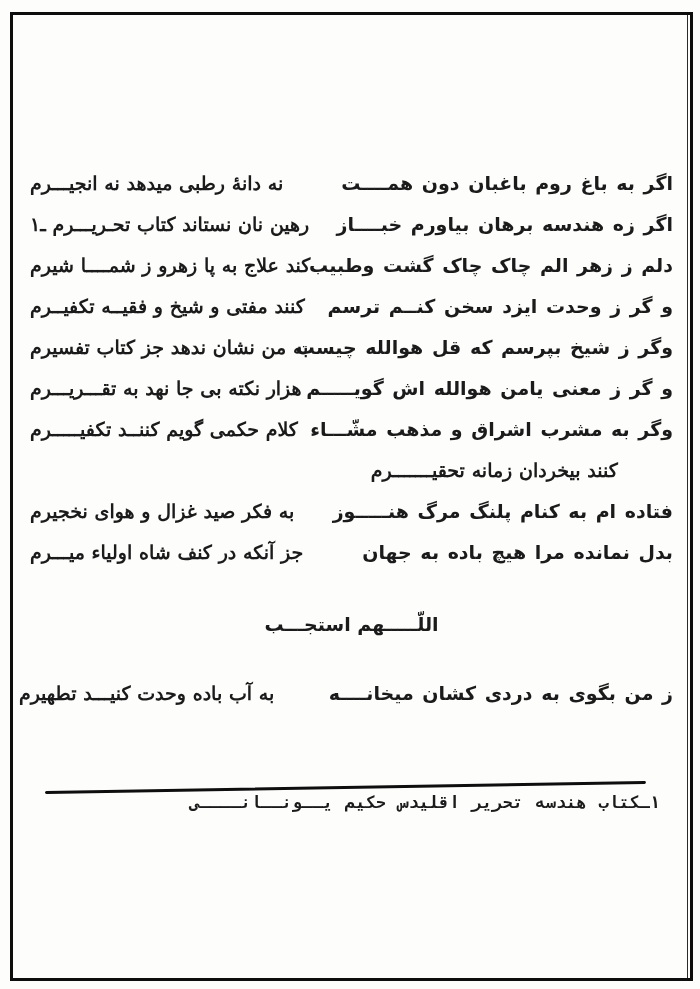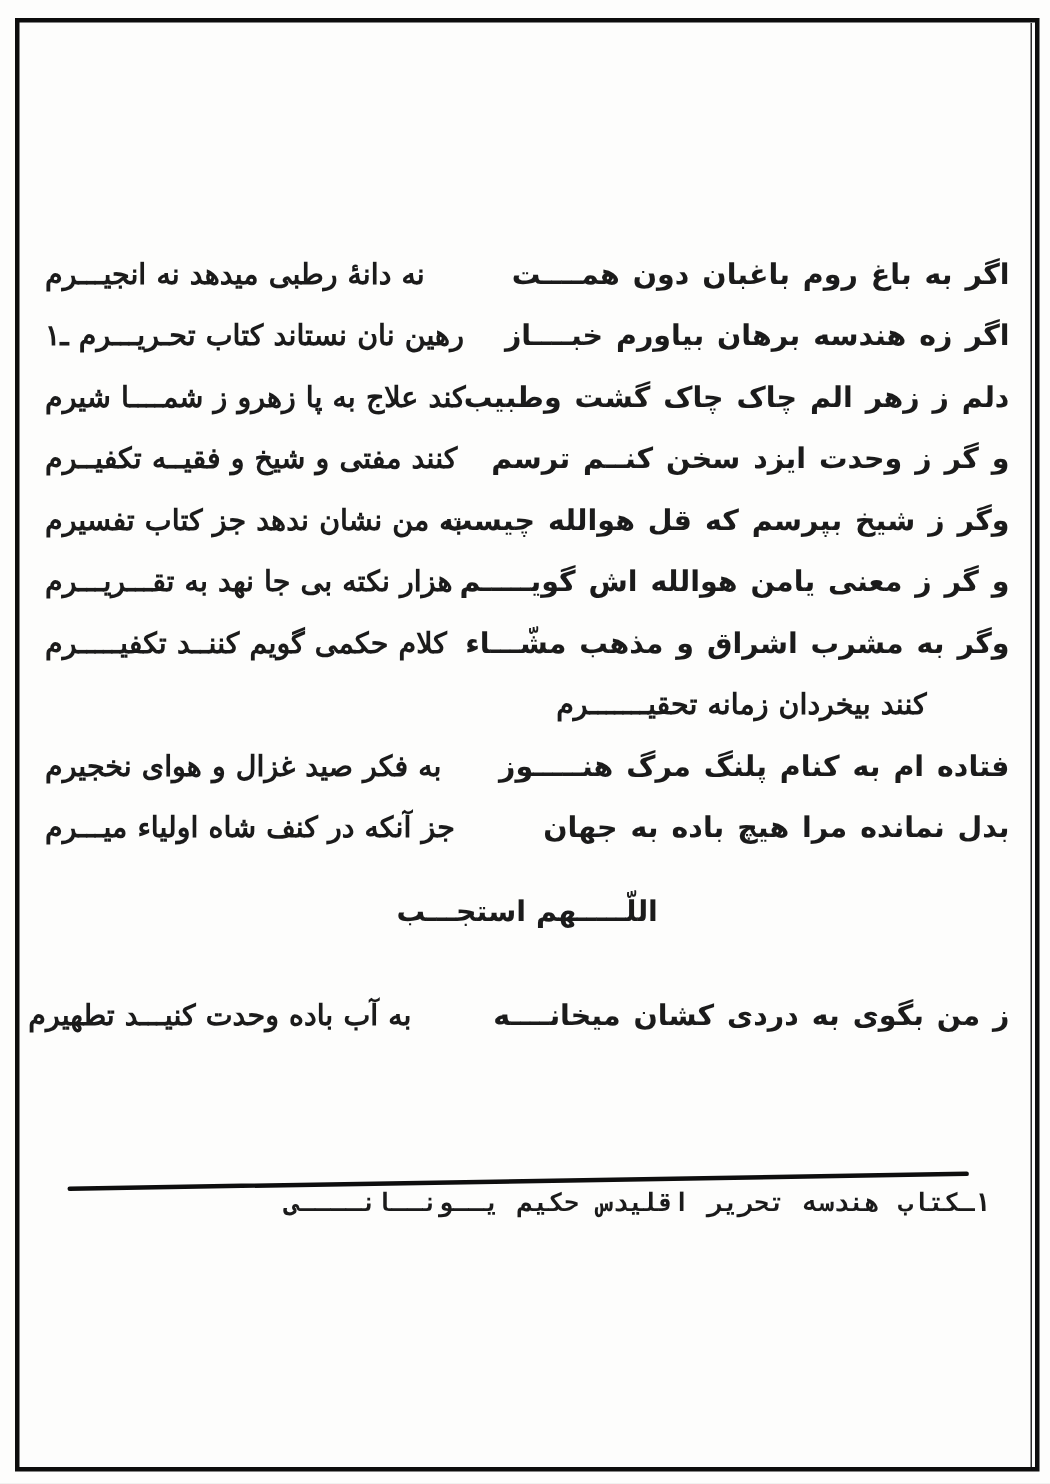--- a/index.html
+++ b/index.html
@@ -50,21 +50,21 @@
   .h-right {
     width: 48%;
     text-align: center;
   }
   .h-left {
     width: 47%;
     text-align: left;
     font-family: Liberation Serif, serif;
   }
   .center-line {
-    margin-top: 20px;
+    margin-top: 36px;
     height: 30px;
     text-align: center;
     font-size: 19px;
     font-weight: 700;
     line-height: 30px;
   }
   .closing-row {
     margin-top: 34px;
     height: 41px;
     display: flex;

